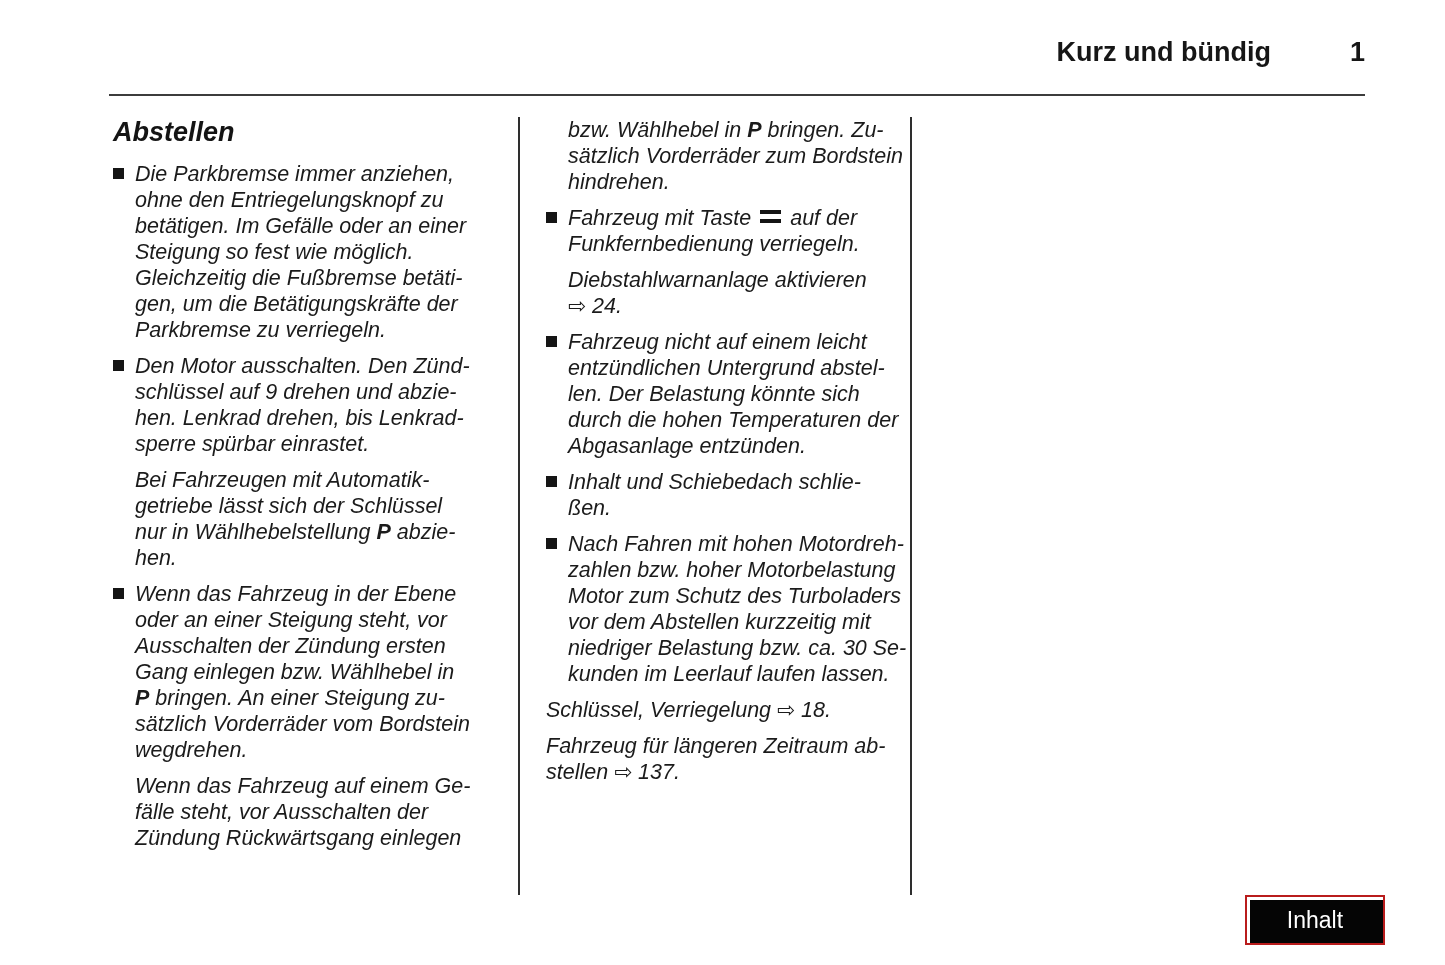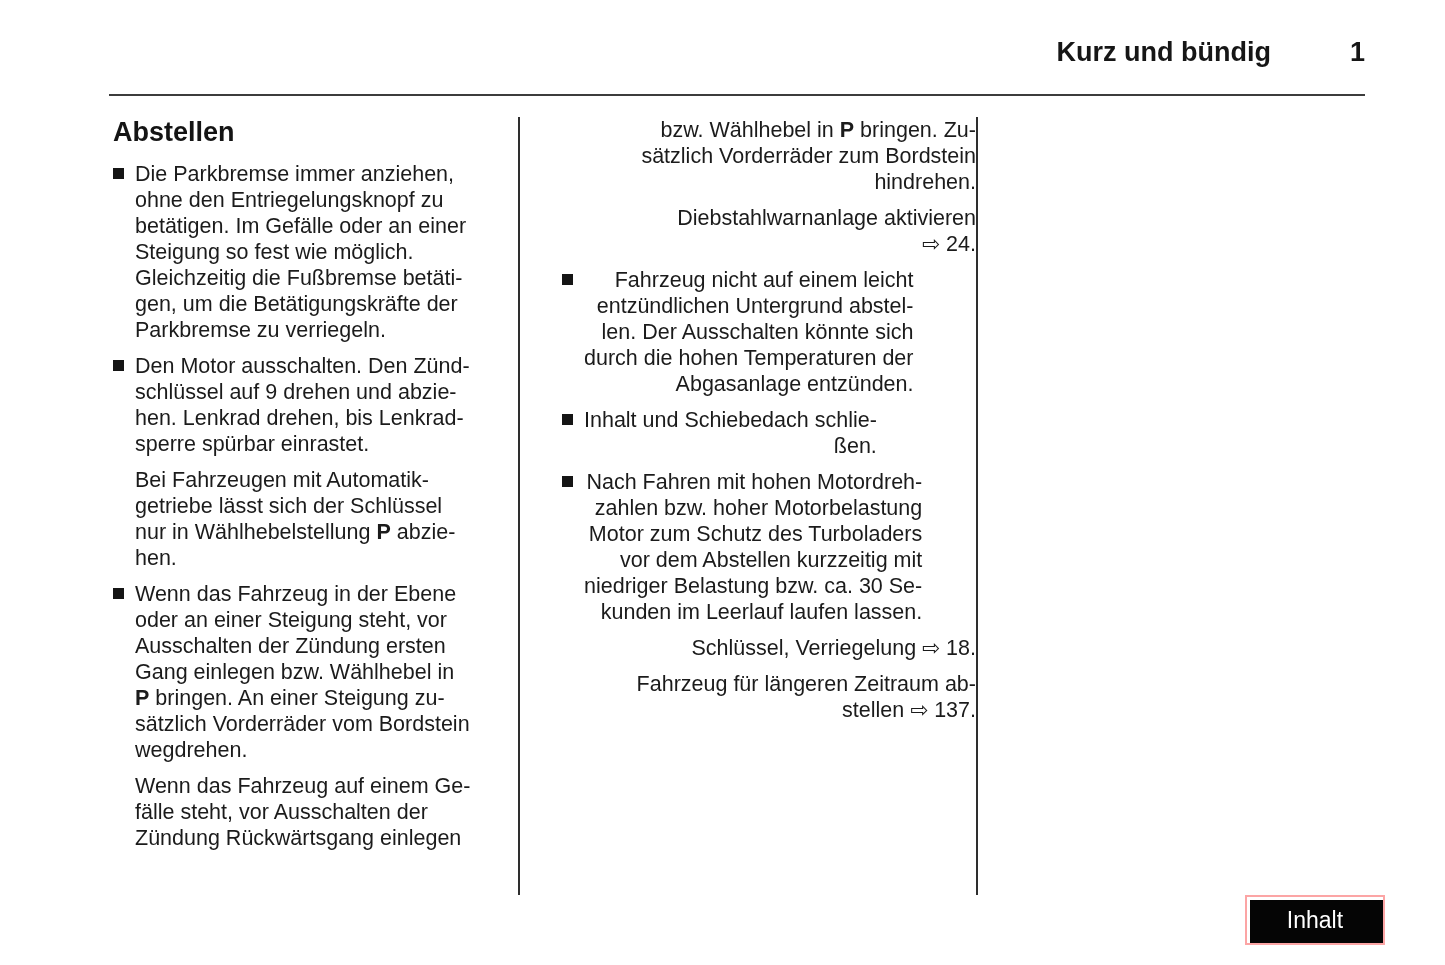--- a/index.html
+++ b/index.html
@@ -19,23 +19,23 @@
   .page-number{margin-left:79px;}
   .header-rule{
     position:absolute;left:109px;right:80px;top:94px;height:2px;background:#3c3c3c;
   }
 
   
   .columns{
     position:absolute;left:113px;top:117px;right:55px;bottom:70px;
     display:flex;align-items:stretch;
   }
-  .col{box-sizing:border-box;}
+  .col{box-sizing:border-box;font-style:italic;}
   .col-left{width:405px;}
-  .col-middle{width:456px;padding-left:42px;text-align:right;}
+  .col-middle{width:390px;padding-left:26px;}
   .col-right{flex:1;}
   .vdivider{width:2px;background:#2e2e2e;}
 
   h1.section-heading{
     margin:0 0 13px 0;font-size:27px;font-weight:bold;line-height:1.15;color:#141414;
   }
 
   .block{margin:0 0 10px 0;}
   .bullet{display:flex;align-items:flex-start;}
   .marker{
@@ -51,21 +51,21 @@
     display:inline-block;width:21px;height:13px;box-sizing:border-box;
     border-top:4.5px solid #141414;border-bottom:4.5px solid #141414;
     vertical-align:2px;margin:0 3px;
   }
   
   .xref{font-family:"DejaVu Sans",sans-serif;}
 
   
   .inhalt-btn{
     position:absolute;left:1245px;top:895px;width:140px;height:50px;
-    background:#050505;border:2px solid #fca5a5;
+    background:#050505;border:2px solid #b91c1c;
     box-shadow:inset 3px 3px 0 #ffffff;
     color:#ffffff;font-family:"Liberation Sans","DejaVu Sans",sans-serif;
     font-size:23px;line-height:44px;text-align:center;padding:0;cursor:pointer;
   }
 </style>
 </head>
 <body>
 
 <div class="page">
 
@@ -127,31 +127,36 @@
     <div class="vdivider"></div>
 
     <section class="col col-middle">
 
       <div class="block indent">
         <p class="txt">bzw. Wählhebel in <b>P</b> bringen. Zu-
 sätzlich Vorderräder zum Bordstein
 hindrehen.</p>
       </div>
 
+      <div class="block bullet">
+        <span class="marker"></span>
+        <p class="txt">Fahrzeug mit Taste <span class="lock-icon"></span> auf der
+Funkfernbedienung verriegeln.</p>
+      </div>
 
       <div class="block indent">
         <p class="txt">Diebstahlwarnanlage aktivieren
 <span class="xref">⇨</span> 24.</p>
       </div>
 
       <div class="block bullet">
         <span class="marker"></span>
         <p class="txt">Fahrzeug nicht auf einem leicht
 entzündlichen Untergrund abstel-
-len. Der Ausschalten könnte sich
+len. Der Belastung könnte sich
 durch die hohen Temperaturen der
 Abgasanlage entzünden.</p>
       </div>
 
       <div class="block bullet">
         <span class="marker"></span>
         <p class="txt">Inhalt und Schiebedach schlie-
 ßen.</p>
       </div>
 

